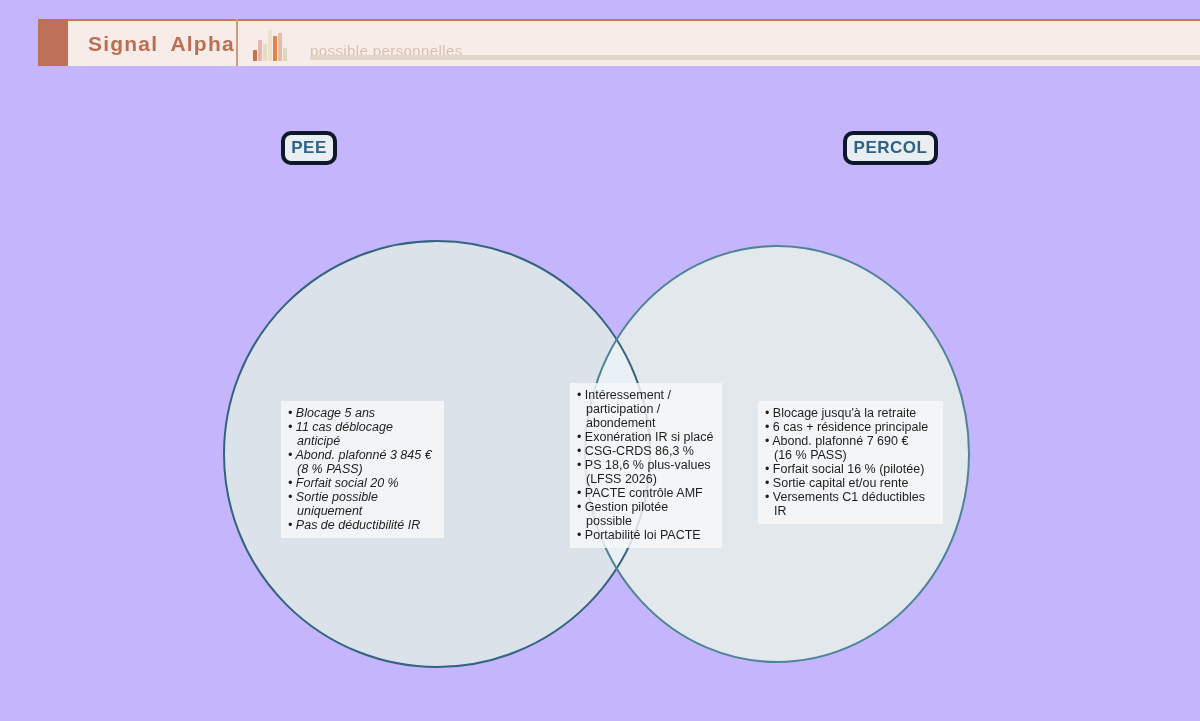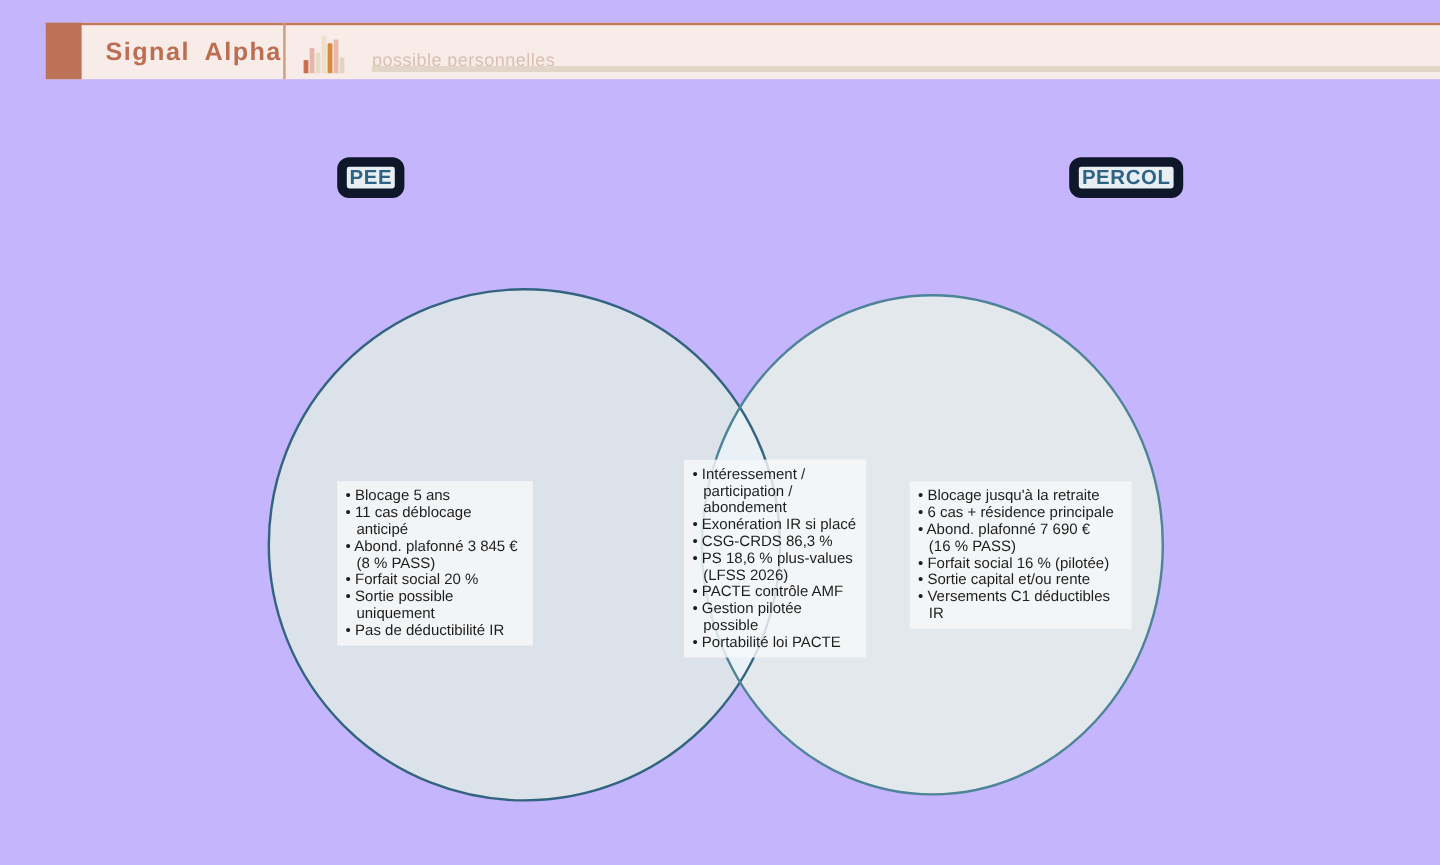--- a/index.html
+++ b/index.html
@@ -70,46 +70,46 @@
     left: 272px; top: 34px;
     right: 0;
     height: 5px;
     background: #e2d6c8;
   }
 
   
   .badge {
     position: absolute;
     height: 34px;
-    border: 8px solid #0f172a;
+    border: 4px solid #0f172a;
     border-radius: 10px;
     background: #e9eef2;
     display: flex;
     align-items: center;
     justify-content: center;
     font-weight: bold;
     font-size: 17px;
     letter-spacing: 0.5px;
     color: #2d6486;
   }
   .badge-pee    { left: 281px; top: 131px; width: 56px; }
-  .badge-percol { left: 843px; top: 131px; width: 95px; margin-left: 48px; }
+  .badge-percol { left: 843px; top: 131px; width: 95px; }
 
   
   .venn-svg { position: absolute; left: 0; top: 0; }
 
   .vbox {
     position: absolute;
     background: rgba(246,248,249,0.82);
     padding: 5px 6px 6px 7px;
     font-size: 12.5px;
     line-height: 14px;
     color: #1e1e1e;
   }
-  .vbox-left   { left: 281px; top: 401px; width: 163px; }
+  .vbox-left   { left: 281px; top: 401px; width: 163px; font-style: italic; }
   .vbox-middle { left: 570px; top: 383px; width: 152px; }
   .vbox-right  { left: 758px; top: 401px; width: 185px; }
   .vitem {
     white-space: pre-line;
     padding-left: 9px;
     text-indent: -9px;
   }
   .vitem::before { content: "\2022  "; }
 </style>
 </head>

